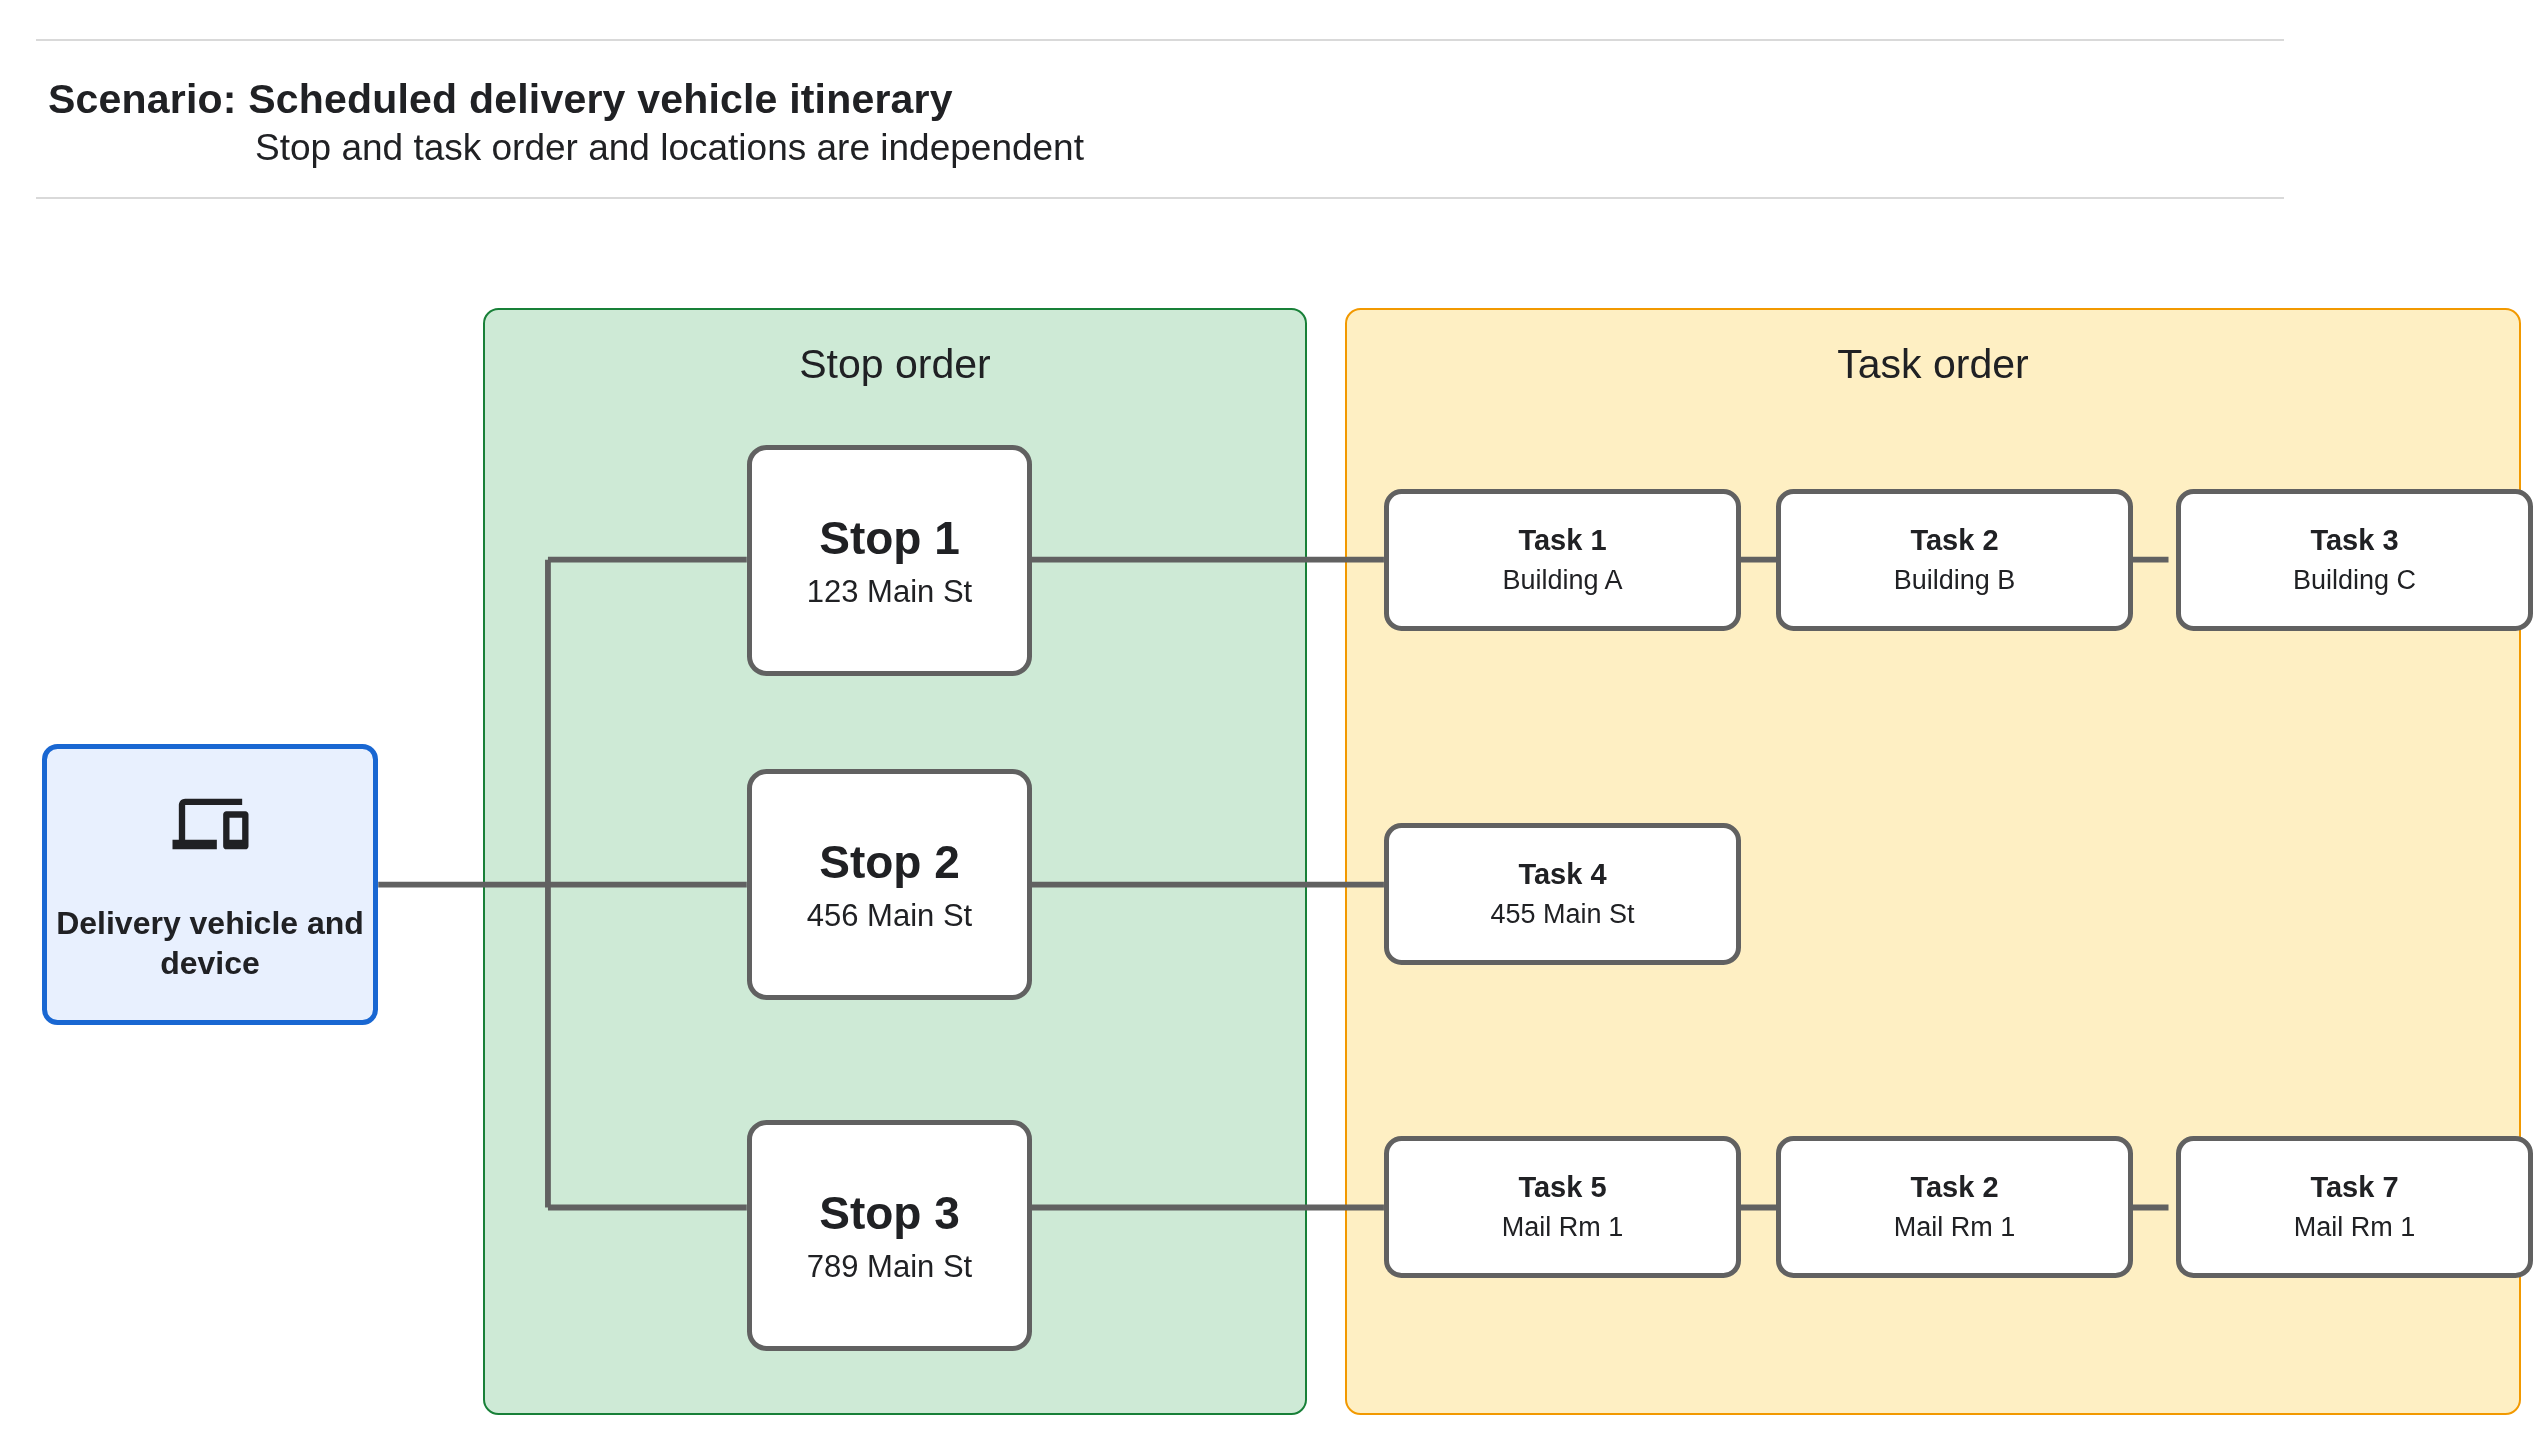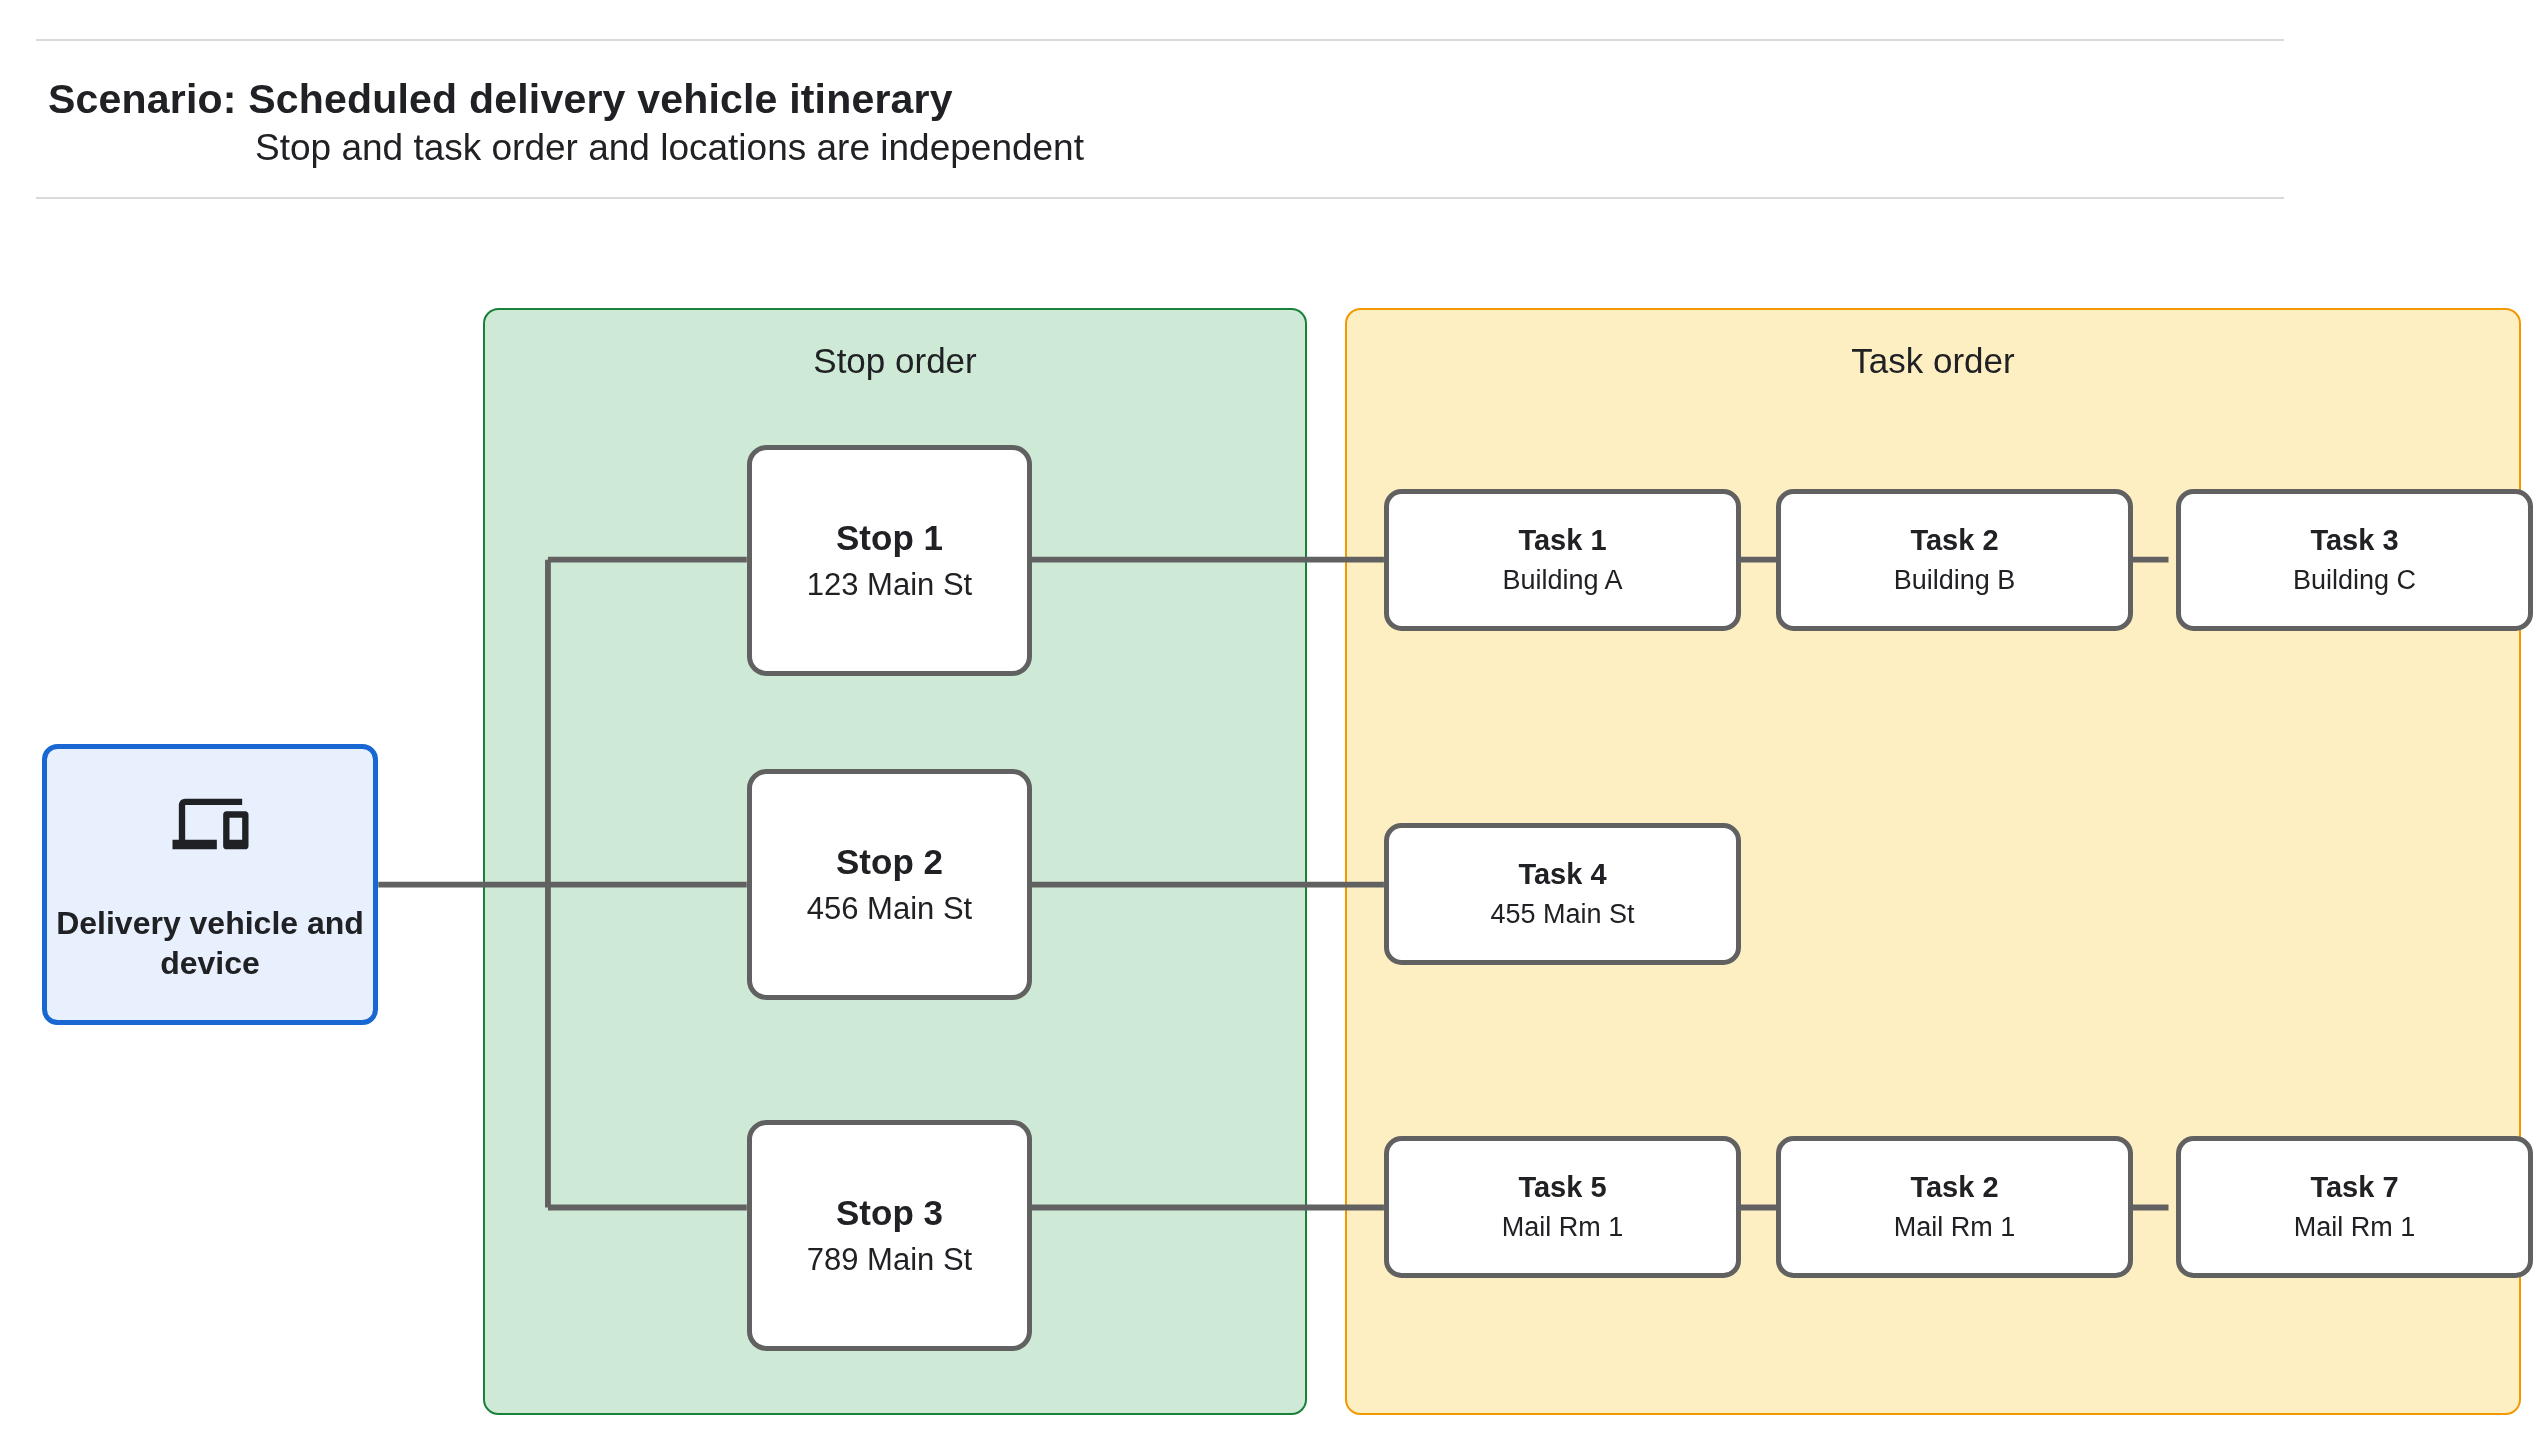--- a/index.html
+++ b/index.html
@@ -10,32 +10,32 @@
   .divider{position:absolute;left:36px;width:2248px;height:1.9px;background:#d9d9d9;}
   #divider-top{top:39px;}
   #divider-bottom{top:197px;}
   #page-title{position:absolute;left:48px;top:68px;font-size:41px;font-weight:bold;letter-spacing:0.2px;white-space:nowrap;margin-top:8px;}
   #page-subtitle{position:absolute;left:255px;top:127px;font-size:37px;font-weight:normal;white-space:nowrap;}
 
   
   .panel{position:absolute;top:308px;height:1107px;border-radius:15.5px;box-sizing:border-box;z-index:1;}
   #panel-stop{left:483px;width:824px;background:var(--c-green-fill,#CEEAD6);border:2.9px solid var(--c-green-border,#188038);}
   #panel-task{left:1345px;width:1176px;background:var(--c-yellow-fill,#FEEFC3);border:2.9px solid var(--c-yellow-border,#F29900);}
-  .panel-title{position:absolute;top:31px;left:0;width:100%;text-align:center;font-size:35px;font-weight:normal;color:var(--c-text,#202124);}
+  .panel-title{position:absolute;top:31px;left:0;width:100%;text-align:center;font-size:41px;font-weight:normal;color:var(--c-text,#202124);}
 
   
   #wires{position:absolute;left:0;top:0;z-index:2;}
   .wire{stroke:var(--c-line,#616161);stroke-width:6px;fill:none;}
 
   
   .node{position:absolute;background:#ffffff;border:5.8px solid var(--c-line,#616161);box-sizing:border-box;z-index:3;
         display:flex;flex-direction:column;align-items:center;justify-content:center;text-align:center;}
   .node .node-name{font-weight:bold;}
   .stop-node{left:747px;width:285px;height:231px;border-radius:19.4px;}
-  .stop-node .node-name{font-size:35px;margin-bottom:9.7px;}
+  .stop-node .node-name{font-size:46px;margin-bottom:9.7px;}
   .stop-node .node-sub{font-size:31px;}
   #stop-1{top:445px;} #stop-2{top:769px;} #stop-3{top:1120px;}
   .task-node{width:357px;height:142px;border-radius:17.5px;}
   .task-node .node-name{font-size:29px;margin-bottom:7.8px;}
   .task-node .node-sub{font-size:27px;}
   .task-col-1{left:1384px;} .task-col-2{left:1776px;} .task-col-3{left:2168px;margin-left:8px;}
   .task-row-1{top:489px;} .task-row-2{top:814px;margin-top:9px;} .task-row-3{top:1136px;}
 
   
   #vehicle-box{position:absolute;left:42px;top:744px;width:336px;height:281px;z-index:3;

